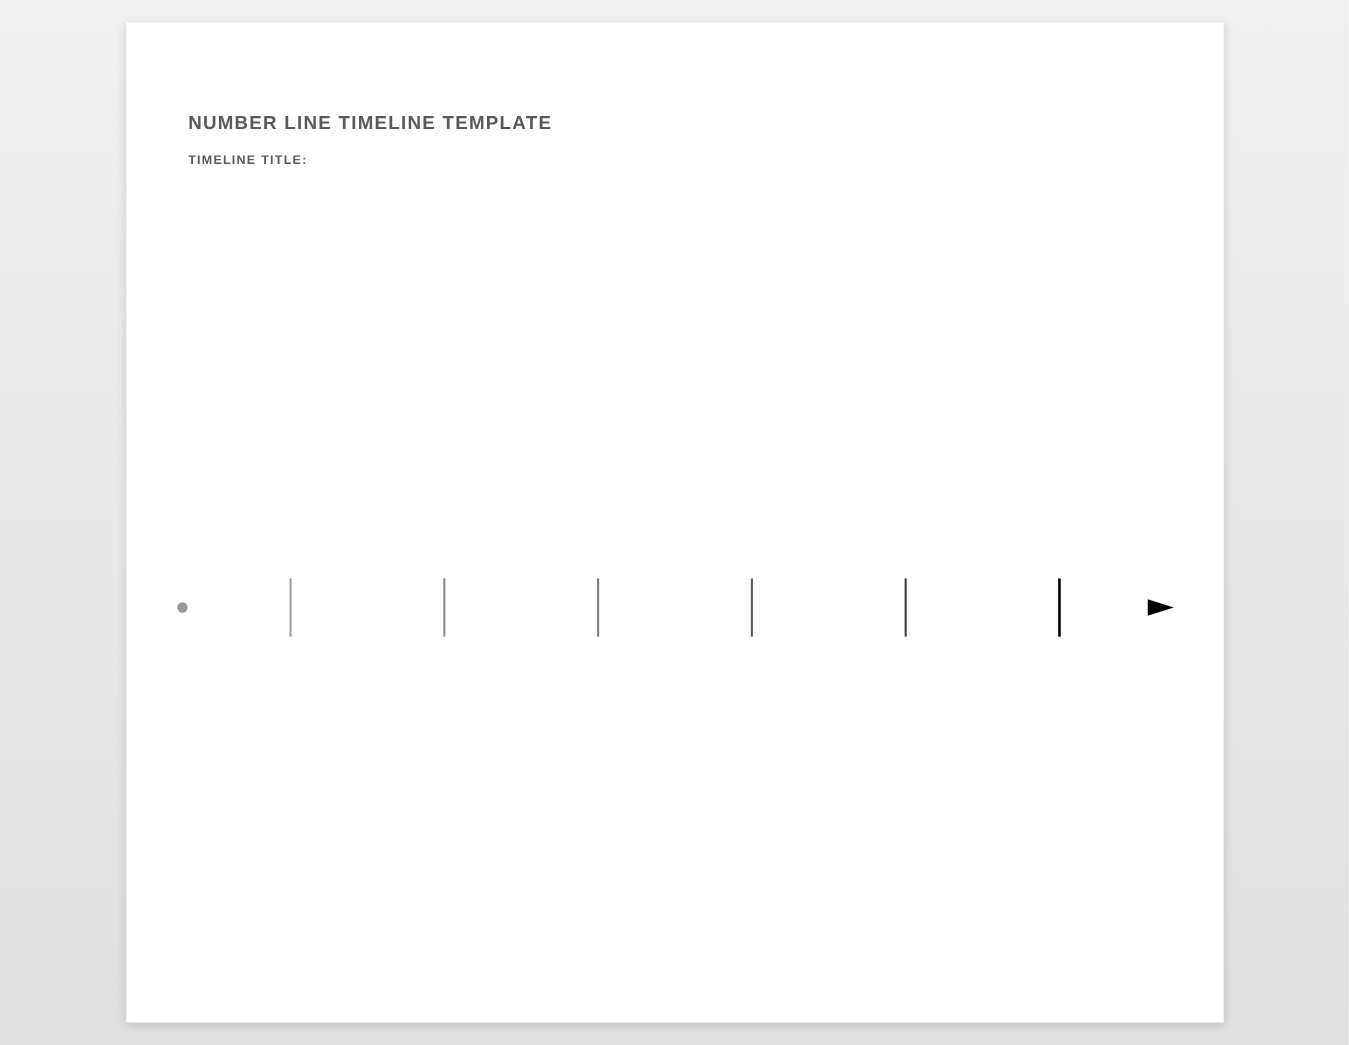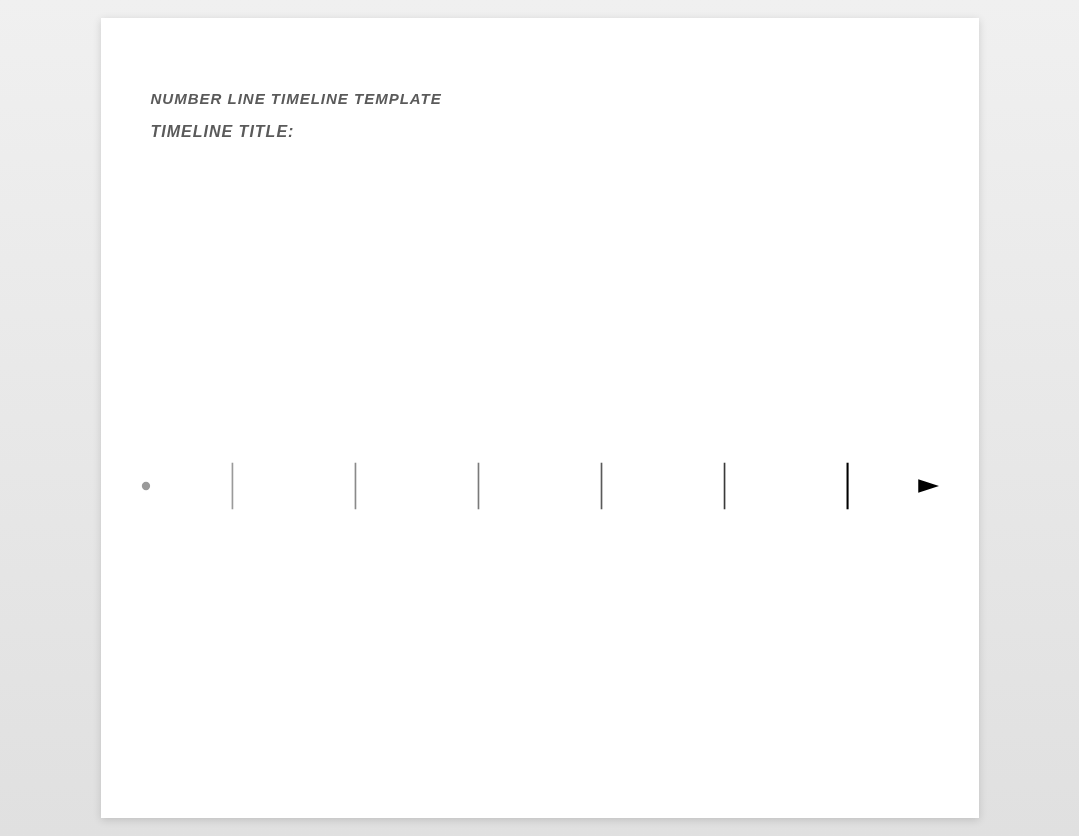--- a/index.html
+++ b/index.html
@@ -17,31 +17,30 @@
       justify-content: center;
       padding-top: 18px;
     }
     .page {
       background: #ffffff;
       width: 878px;
       height: 800px;
       box-shadow: 0 2px 8px rgba(0,0,0,0.15);
       position: relative;
       padding: 72px 50px 50px 50px;
-      font-style: italic;
     }
     .heading {
       font-size: 15px;
       font-weight: bold;
       letter-spacing: 1px;
       color: #5a5a5a;
       margin-bottom: 16px;
     }
     .subheading {
-      font-size: 16px;
+      font-size: 10px;
       font-weight: bold;
       letter-spacing: 1px;
       color: #5a5a5a;
     }
     .timeline-container {
       position: absolute;
       top: 438px;
       left: 40px;
       right: 40px;
       height: 60px;

